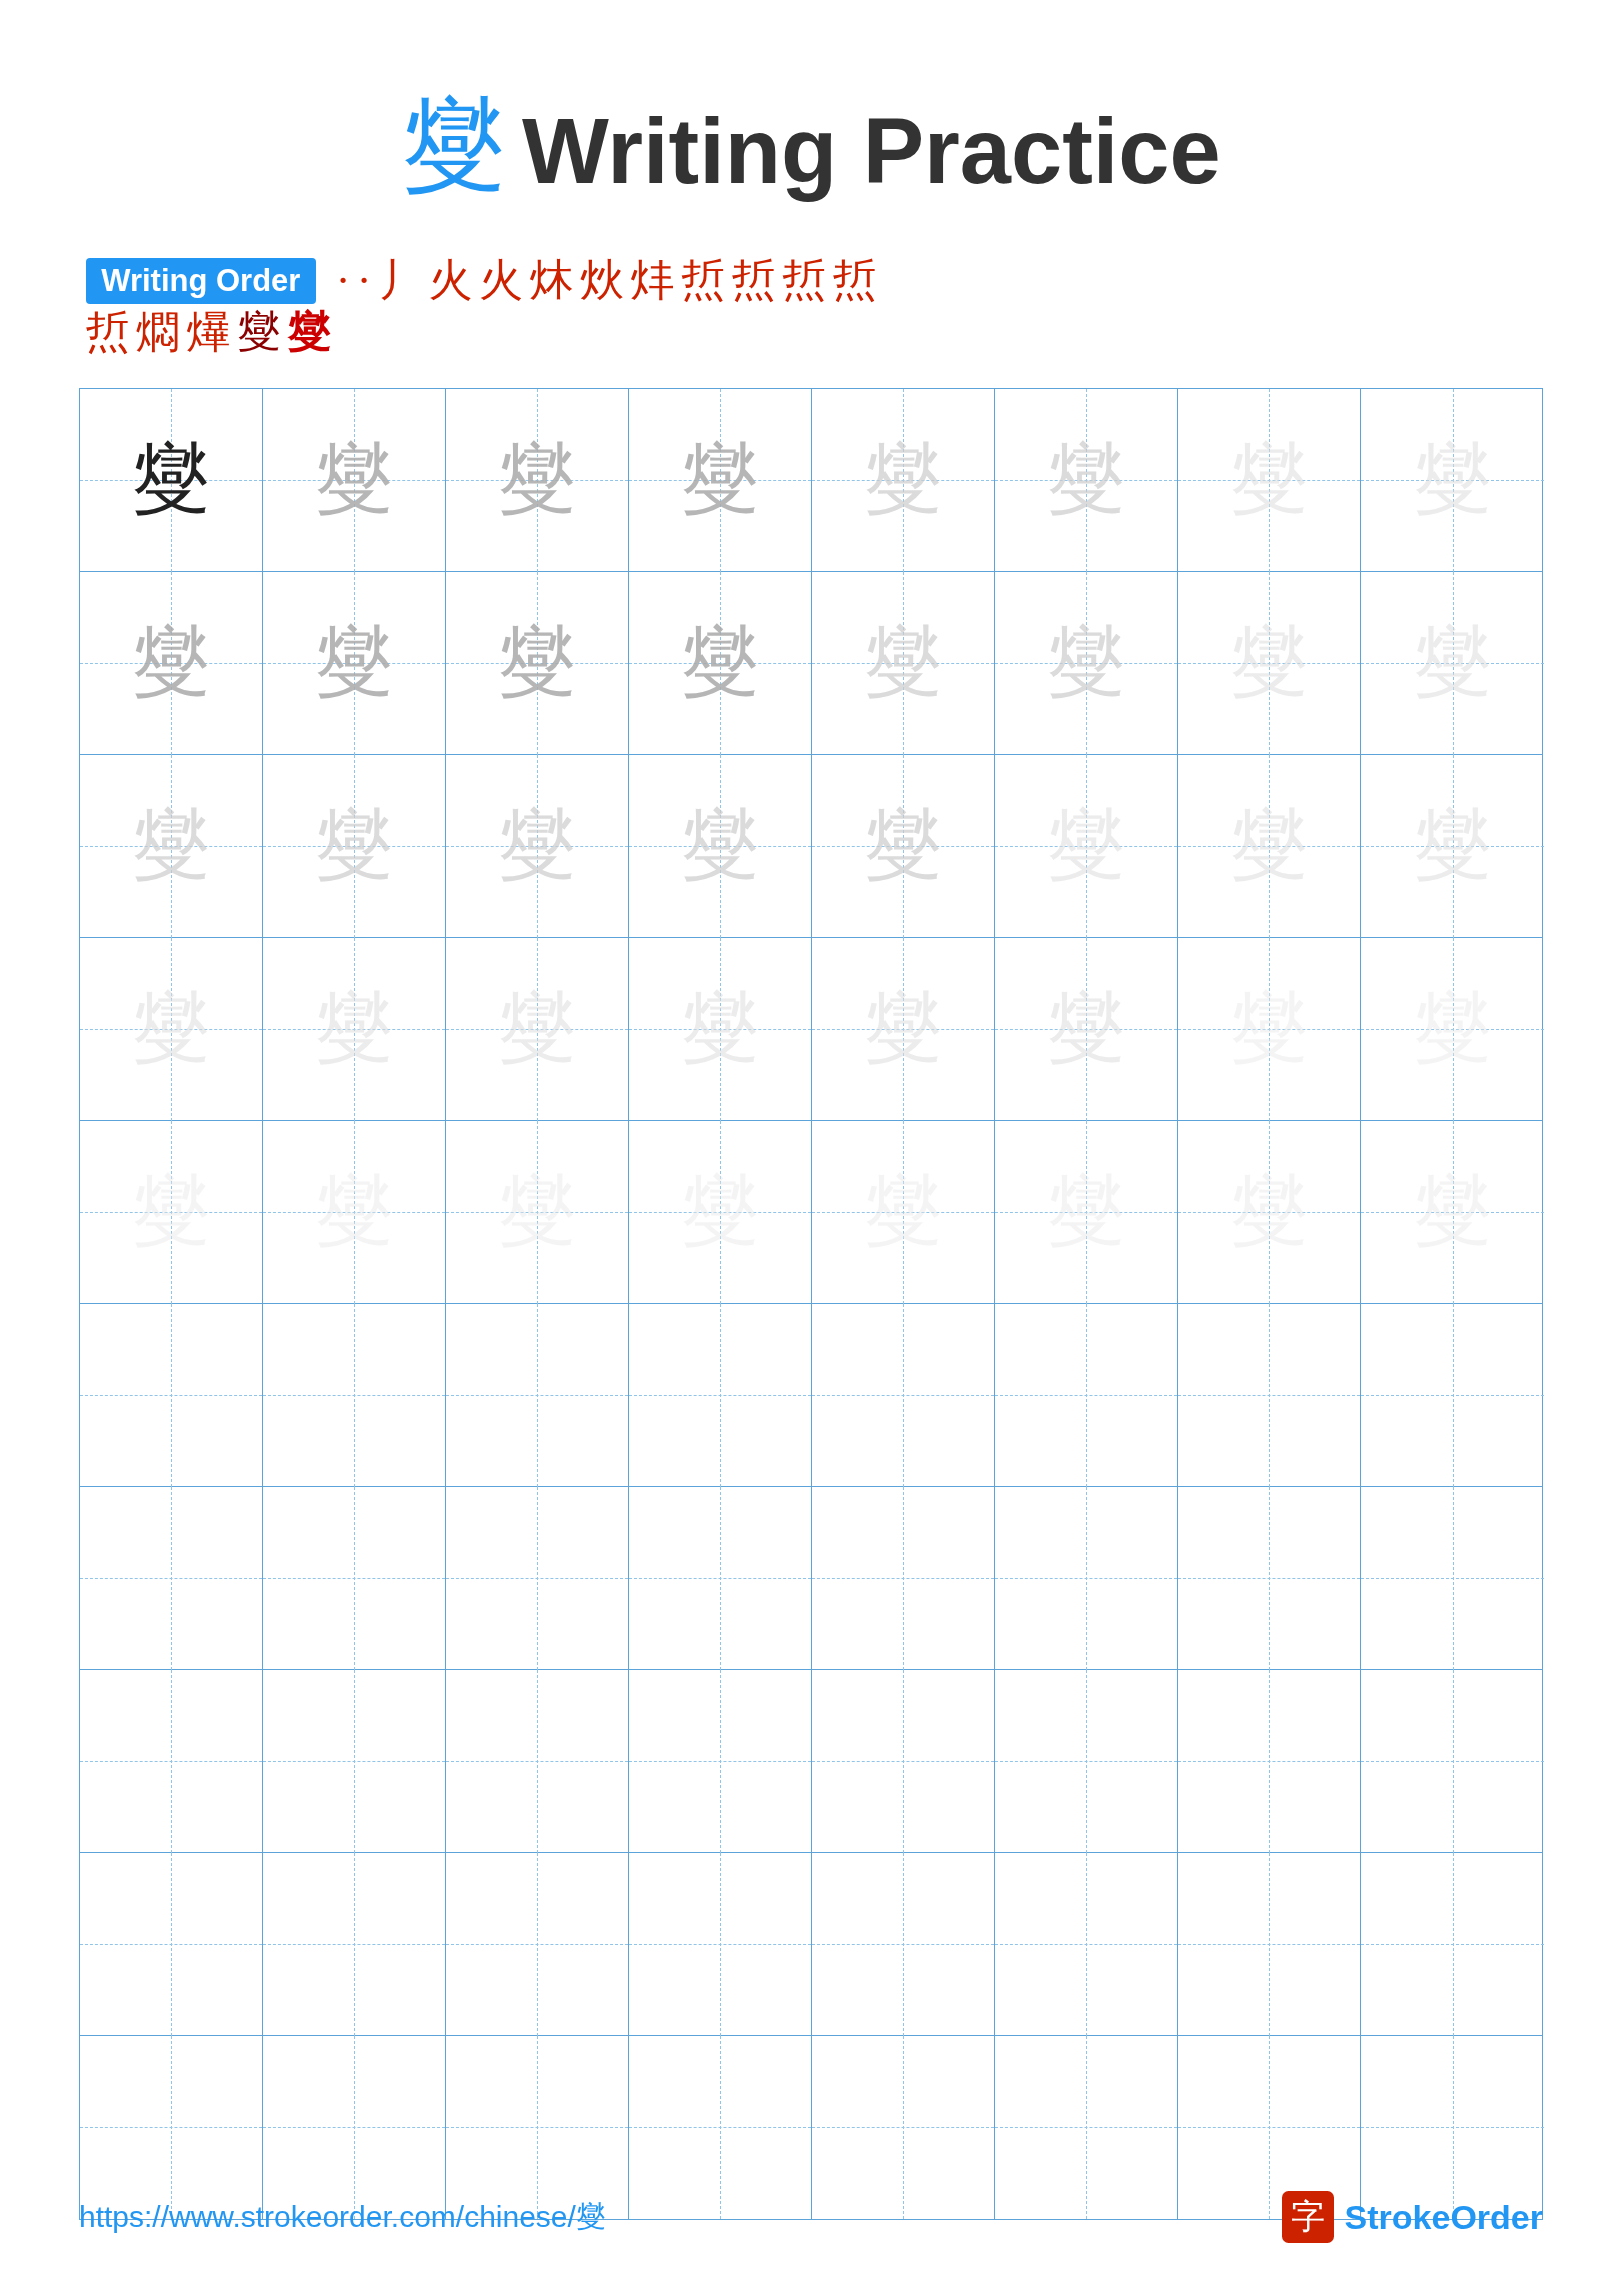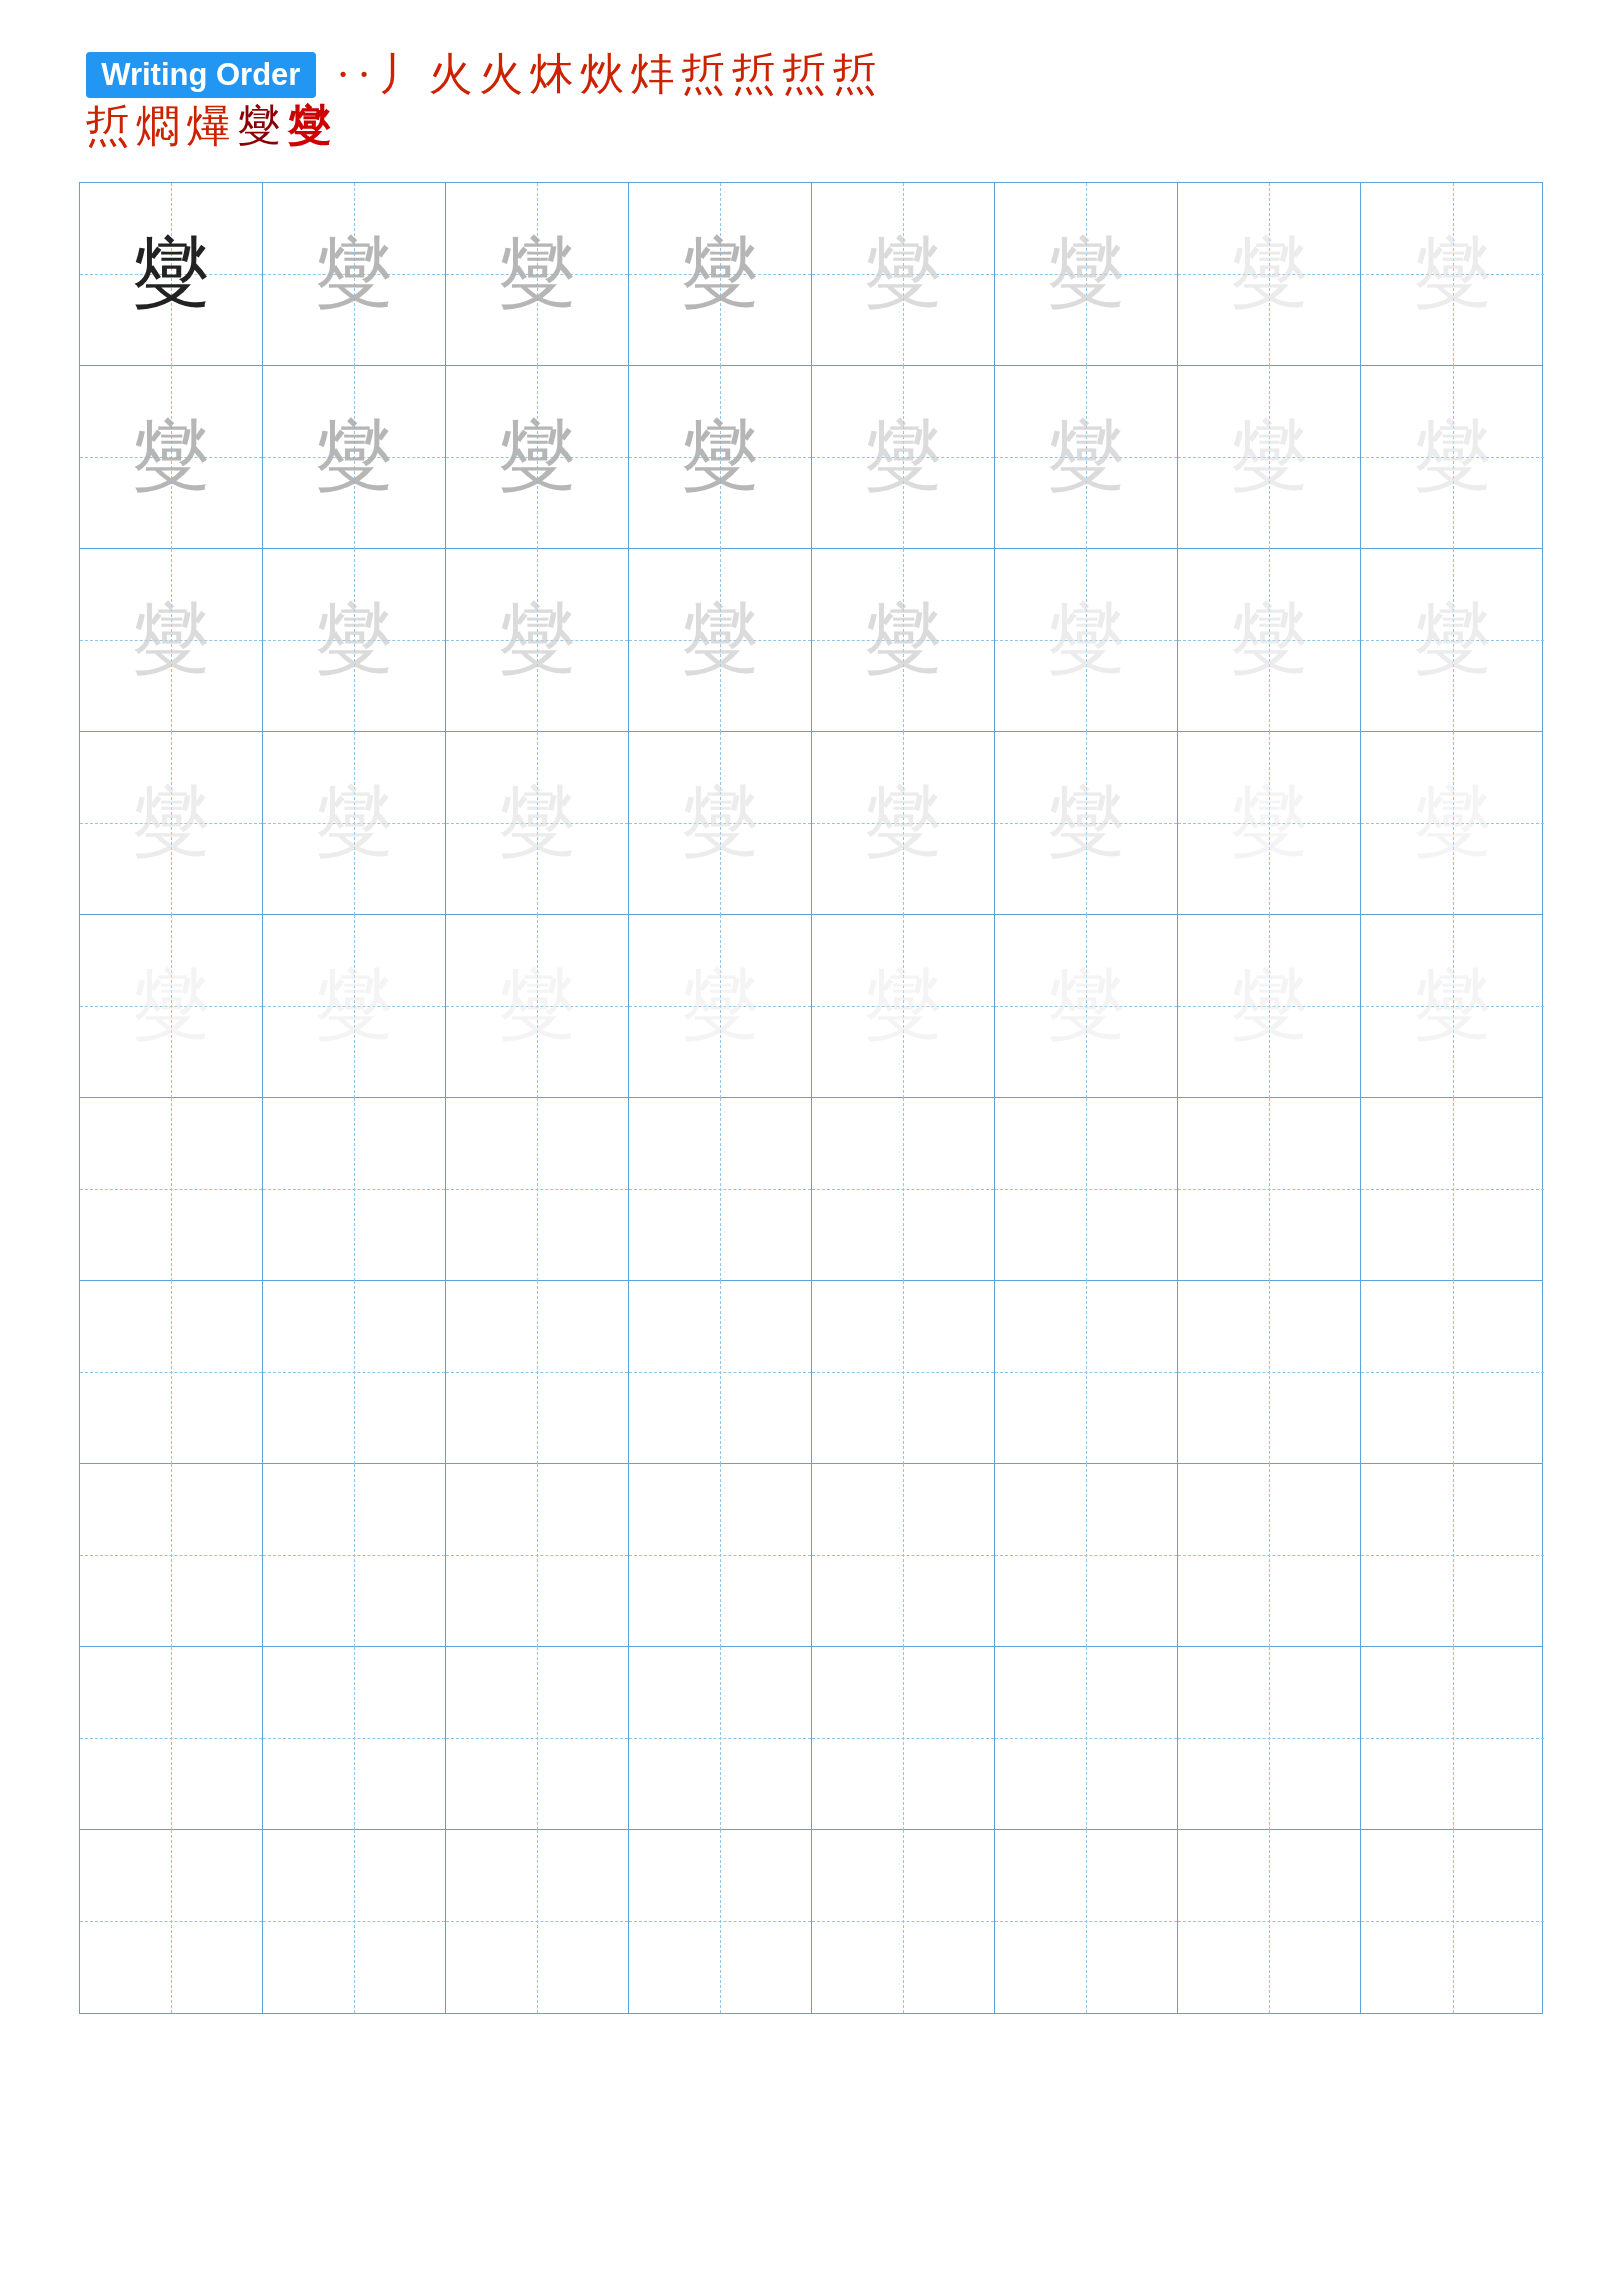--- a/index.html
+++ b/index.html
@@ -212,20 +212,24 @@
 
     .footer-logo-text span {
       color: #2196F3;
     }
   </style>
 </head>
 <body>
 
 <div class="page">
 
+  <div class="title-section">
+    <span class="title-char">燮</span>
+    <span class="title-text">Writing Practice</span>
+  </div>
 
   <div class="stroke-order-section">
     <div class="stroke-order-row">
       <span class="stroke-order-label">Writing Order</span>
       <div class="stroke-chars">
         <span class="stroke-char">·</span>
         <span class="stroke-char">·</span>
         <span class="stroke-char">丿</span>
         <span class="stroke-char">火</span>
         <span class="stroke-char">火</span>
@@ -436,15 +440,26 @@
       <div class="grid-cell" style="height: 183px; flex: 0 0 auto; width: 183px;"></div>
       <div class="grid-cell" style="height: 183px; flex: 0 0 auto; width: 183px;"></div>
       <div class="grid-cell" style="height: 183px; flex: 0 0 auto; width: 183px;"></div>
       <div class="grid-cell" style="height: 183px; flex: 0 0 auto; width: 183px;"></div>
       <div class="grid-cell" style="height: 183px; flex: 0 0 auto; width: 183px;"></div>
       <div class="grid-cell" style="height: 183px; flex: 0 0 auto; width: 183px;"></div>
     </div>
 
   </div>
 
+  <div class="footer">
+    <span class="footer-url">https://www.strokeorder.com/chinese/燮</span>
+    <div class="footer-logo">
+      <div class="footer-logo-icon">
+        <span>字</span>
+      </div>
+      <span class="footer-logo-text">
+        <span>Stroke</span><span style="color:#2196F3;">Order</span>
+      </span>
+    </div>
+  </div>
 
 </div>
 
 
 </body></html>

